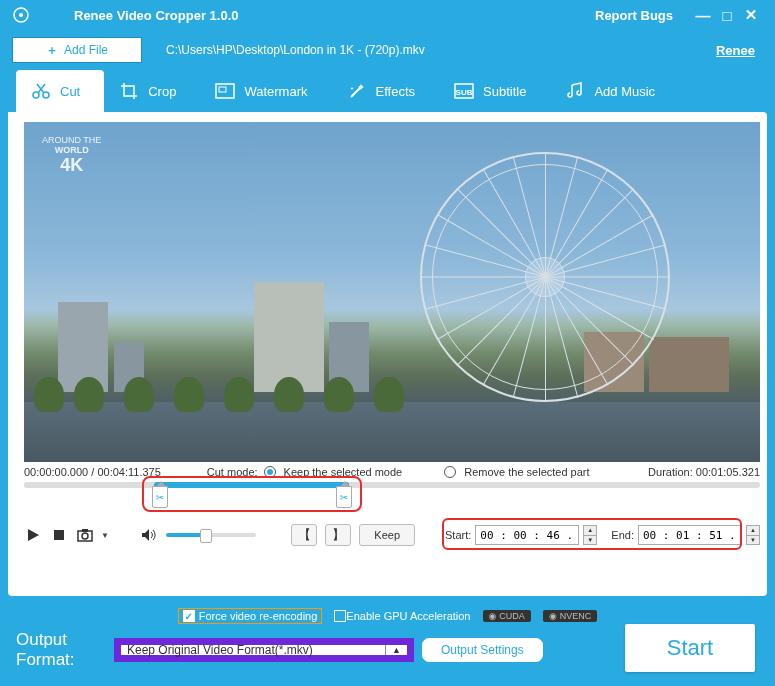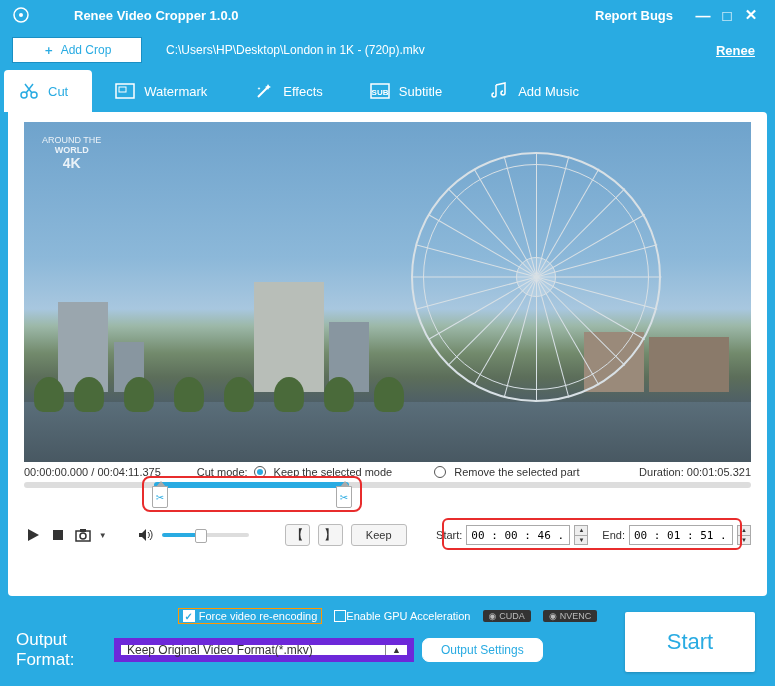--- a/index.html
+++ b/index.html
@@ -9,41 +9,41 @@
 .titlebar .logo { width: 18px; height: 18px; margin-right: 8px; display:flex; align-items:center; justify-content:center;}
 .titlebar .title { flex: 0 0 auto; font-weight: bold; padding-left: 36px; }
 .titlebar .spacer { flex: 1; }
 .titlebar .rb { margin-right: 18px; font-weight: bold; cursor: pointer; }
 .titlebar .winbtn { width: 24px; text-align: center; font-size: 15px; cursor: pointer; font-weight: bold;}
 .topbar { height: 40px; display: flex; align-items: center; padding: 0 12px; color: #fff; font-size: 12px; }
 .addfile { background: #fff; color: #29abe2; width: 130px; height: 26px; display: flex; align-items: center; justify-content: center; font-size: 12px; cursor: pointer; border: 1px solid #1a8fc4; }
 .addfile .plus { margin-right: 6px; font-weight: bold; }
 .filepath { margin-left: 24px; flex: 1; }
 .demo { text-decoration: underline; font-weight: bold; font-size: 13px; margin-right: 8px; cursor: pointer; }
-.tabbar { height: 42px; display: flex; align-items: flex-start; padding-left: 4px; gap: 8px; }
+.tabbar { height: 42px; display: flex; align-items: flex-start; padding-left: 16px; gap: 0; }
 .tab { color: #fff; height: 42px; display: flex; align-items: center; padding: 0 24px 0 14px; font-size: 13px; cursor: pointer; gap: 8px; }
 .tab.active { background: #fff; color: #29abe2; border-top-left-radius: 4px; border-top-right-radius: 4px; }
 .tab .ticon { width: 22px; height: 20px; display:flex; align-items:center; justify-content:center;}
-.content { flex: 1; background: #fff; margin: 0 8px 8px 8px; border-radius: 0 4px 4px 4px; padding: 10px 16px 4px 16px; display: flex; flex-direction: column; }
+.content { flex: 1; background: #fff; margin: 0 8px 8px 8px; border-radius: 0 4px 4px 4px; padding: 10px 7px 4px 16px; display: flex; flex-direction: column; }
 .video { flex: 0 0 340px; background: #000; position: relative; display:flex; align-items:center; justify-content:center; overflow:hidden;}
 .video-sky { position:absolute; inset:0; background: linear-gradient(to bottom, #6fa3cc 0%, #8cb8d9 40%, #a8c7df 55%, #9cb8a8 60%, #728a6c 68%, #5c6e5a 75%, #4a5a6a 85%, #3a4858 100%); }
 .video-overlay {position:absolute; top:14px; left:18px; color:#fff; font-size:9px; line-height:1.1; text-align:center; opacity:0.85; font-family: sans-serif;}
 .wheel {position:absolute; top:30px; right:90px; width:250px; height:250px;}
 .wheel-ring{position:absolute; inset:0; border:2px solid #d8e0e5; border-radius:50%;}
 .wheel-ring2{position:absolute; inset:12px; border:1px solid #d8e0e5; border-radius:50%;}
 .wheel-ring3{position:absolute; inset:105px; border:1px solid #d8e0e5; border-radius:50%; background:rgba(255,255,255,0.2);}
 .spoke{position:absolute; left:50%; top:50%; width:1px; height:125px; background:#d8e0e5; transform-origin: top center;}
 .bldgs{position:absolute; bottom:70px; left:0; right:0; height:120px;}
 .bldg{position:absolute; bottom:0; background:#8896a0;}
 .trees{position:absolute; bottom:50px; left:0; right:0; height:40px;}
 .tree{position:absolute; bottom:0; width:30px; height:35px; background:#4a6a3a; border-radius:50% 50% 30% 30%;}
 .water{position:absolute; bottom:0; left:0; right:0; height:60px; background:linear-gradient(to bottom,#5a6e7a,#485862);}
 .inforow { display: flex; align-items: center; font-size: 11px; padding: 4px 0 2px 0; color: #333; gap: 6px;}
 .inforow .times { flex: 0 0 auto; }
-.inforow .cutmode { margin-left: 30px; display:flex; align-items:center; gap:4px;}
+.inforow .cutmode { margin-left: 40px; display:flex; align-items:center; gap:4px;}
 .inforow .radio { width: 12px; height: 12px; border: 1px solid #555; border-radius: 50%; display: inline-flex; align-items:center; justify-content:center; margin-right: 2px;}
 .inforow .radio.sel::after{content:''; width:6px; height:6px; background:#29abe2; border-radius:50%;}
 .inforow .dur { margin-left: auto; }
 .trackwrap { position: relative; height: 36px; margin: 2px 0 4px 0;}
 .track-bg { position:absolute; top:0; left:0; right:0; height:6px; background:#ddd; border-radius:3px;}
 .track-sel { position:absolute; top:0; height:6px; background:#29abe2; border-radius:3px;}
 .redbox1 { position:absolute; border:2px solid #e82c2c; border-radius:8px; pointer-events:none;}
 .marker { position:absolute; top:4px; width:16px; height:22px; background:#fff; border:1px solid #aaa; border-radius:0 0 2px 2px; cursor:pointer; display:flex; align-items:center; justify-content:center; font-size:10px; color:#29abe2;}
 .marker::before{content:''; position:absolute; top:-6px; left:3px; width:0; height:0; border-left:5px solid transparent; border-right:5px solid transparent; border-bottom:6px solid #aaa;}
 .controls { display: flex; align-items: center; gap: 8px; font-size: 11px; padding: 2px 0 6px 0; position:relative;}
@@ -66,21 +66,21 @@
 .gpubadge { background:#333; color:#bbb; padding:1px 6px; font-size:9px; border-radius:2px; display:inline-flex; align-items:center; gap:3px;}
 .formrow { display:flex; align-items:center; gap:8px; margin-bottom:6px;}
 .formrow label { width:90px; text-align:left; font-size:17px;}
 .selectbox { flex:0 0 300px; height:24px; background:#fff; border:7px solid #6d28d9; display:flex; align-items:center; color:#333; font-size:12px;}
 .selectbox .seltext{flex:1; padding:0 6px;}
 .selectbox .selarrow{width:22px; height:100%; border-left:1px solid #888; display:flex; align-items:center; justify-content:center; cursor:pointer; font-size:9px; color:#333;}
 .outbtn { height:24px; padding:0 18px; background:#fff; color:#29abe2; border:1px solid #fff; font-size:12px; cursor:pointer; border-radius:7px;}
 .folderinput { flex:0 0 390px; height:24px; background:#fff; border:1px solid #888; display:flex; align-items:center; color:#333; font-size:12px;}
 .folderinput input{flex:1; border:none; outline:none; padding:0 6px; font-size:12px;}
 .folderinput .ficon{width:22px; display:flex; align-items:center; justify-content:center; color:#29abe2; cursor:pointer; font-size:14px;}
-.startbtn { position:absolute; right:20px; bottom:14px; width:130px; height:60px; background:#fff; color:#29abe2; font-size:22px; border:none; cursor:pointer; border-radius:2px; box-shadow:0 1px 3px rgba(0,0,0,0.2);}
+.startbtn { position:absolute; right:20px; bottom:14px; width:130px; height:48px; background:#fff; color:#29abe2; font-size:22px; border:none; cursor:pointer; border-radius:2px; box-shadow:0 1px 3px rgba(0,0,0,0.2);}
 .bottom-wrap{position:relative;}
 </style>
 </head>
 <body>
 <div class="window">
 
 <div class="titlebar">
   <span class="logo">
     <svg width="16" height="16" viewBox="0 0 16 16">
           <circle cx="8" cy="8" r="7" fill="none" stroke="#fff" stroke-width="1.5"></circle>
@@ -91,36 +91,44 @@
   <span class="spacer"></span>
   <span class="rb">Report Bugs</span>
   <span class="winbtn">—</span>
   <span class="winbtn">□</span>
   <span class="winbtn">✕</span>
 </div>
 
 <div class="topbar">
   <div class="addfile">
     <span class="plus">＋</span>
-    <span>Add Crop</span>
+    <span>Add File</span>
   </div>
   <span class="filepath">C:\Users\HP\Desktop\London in 1K - (720p).mkv</span>
   <span class="demo">Renee</span>
 </div>
 
 <div class="tabbar">
   <div class="tab active">
     <span class="ticon">
           <svg width="20" height="18" viewBox="0 0 20 18">
             <circle cx="5" cy="13" r="3" fill="none" stroke="#29abe2" stroke-width="1.5"></circle>
             <circle cx="15" cy="13" r="3" fill="none" stroke="#29abe2" stroke-width="1.5"></circle>
             <path d="M7 11 L14 2 M13 11 L6 2" stroke="#29abe2" stroke-width="1.5" fill="none"></path>
           </svg>
         </span>
     <span>Cut</span>
+  </div>
+  <div class="tab">
+    <span class="ticon">
+          <svg width="18" height="18" viewBox="0 0 18 18">
+            <path d="M4 1v13h13 M1 4h13v13" stroke="#fff" stroke-width="1.5" fill="none"></path>
+          </svg>
+        </span>
+    <span>Crop</span>
   </div>
   <div class="tab">
     <span class="ticon">
           <svg width="20" height="16" viewBox="0 0 20 16">
             <rect x="1" y="1" width="18" height="14" fill="none" stroke="#fff" stroke-width="1.5"></rect>
             <rect x="4" y="4" width="7" height="5" fill="none" stroke="#fff" stroke-width="1"></rect>
           </svg>
         </span>
     <span>Watermark</span>
   </div>
@@ -196,21 +204,21 @@
           <div class="spoke" style="transform:rotate(225deg)"></div>
       <div class="spoke" style="transform:rotate(240deg)"></div>
           <div class="spoke" style="transform:rotate(255deg)"></div>
       <div class="spoke" style="transform:rotate(270deg)"></div>
           <div class="spoke" style="transform:rotate(285deg)"></div>
       <div class="spoke" style="transform:rotate(300deg)"></div>
           <div class="spoke" style="transform:rotate(315deg)"></div>
       <div class="spoke" style="transform:rotate(330deg)"></div>
           <div class="spoke" style="transform:rotate(345deg)"></div>
     </div>
-    <div class="video-overlay">AROUND THE<br><b>WORLD</b><br><span style="font-size:14px;font-weight:bold">4K</span></div>
+    <div class="video-overlay">AROUND THE<br><b>WORLD</b><br><span style="font-size:18px;font-weight:bold">4K</span></div>
   </div>
 
   <div class="inforow">
     <span class="times">00:00:00.000 / 00:04:11.375</span>
     <span class="cutmode">
           <span>Cut mode:</span>
         </span>
     <span class="radio sel"></span>
     <span>Keep the selected mode</span>
     <span style="width:30px;"></span>

